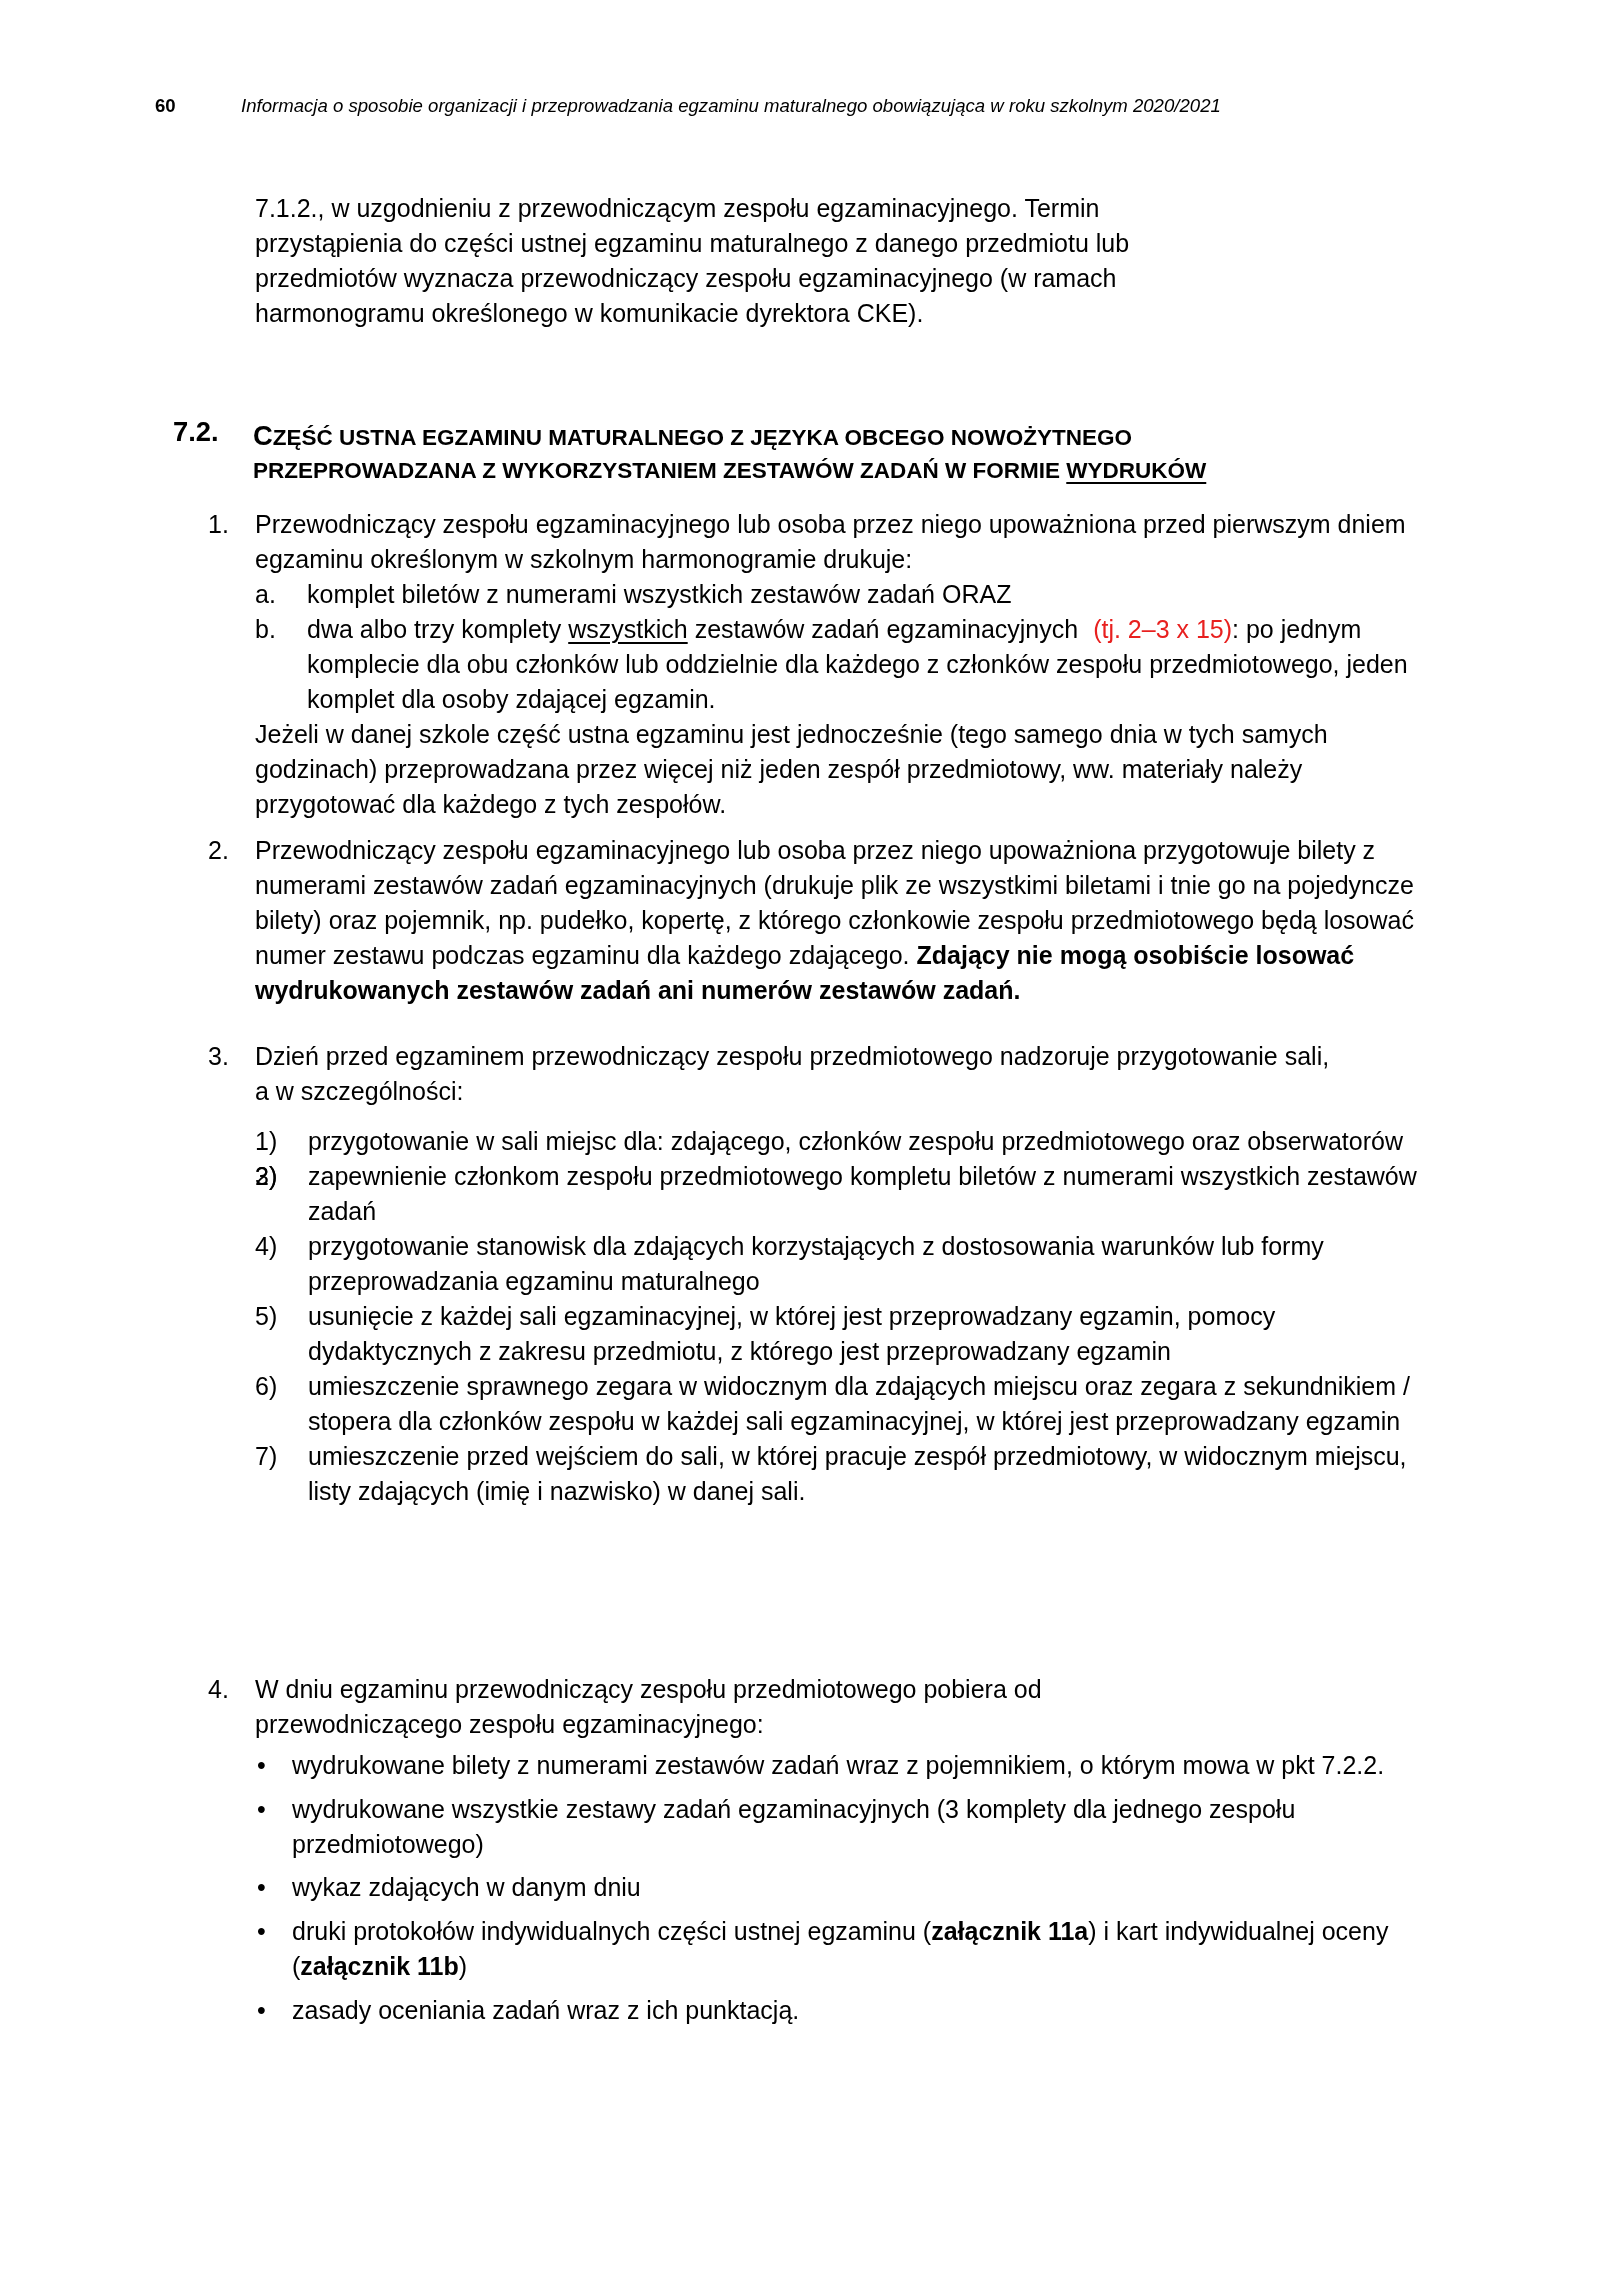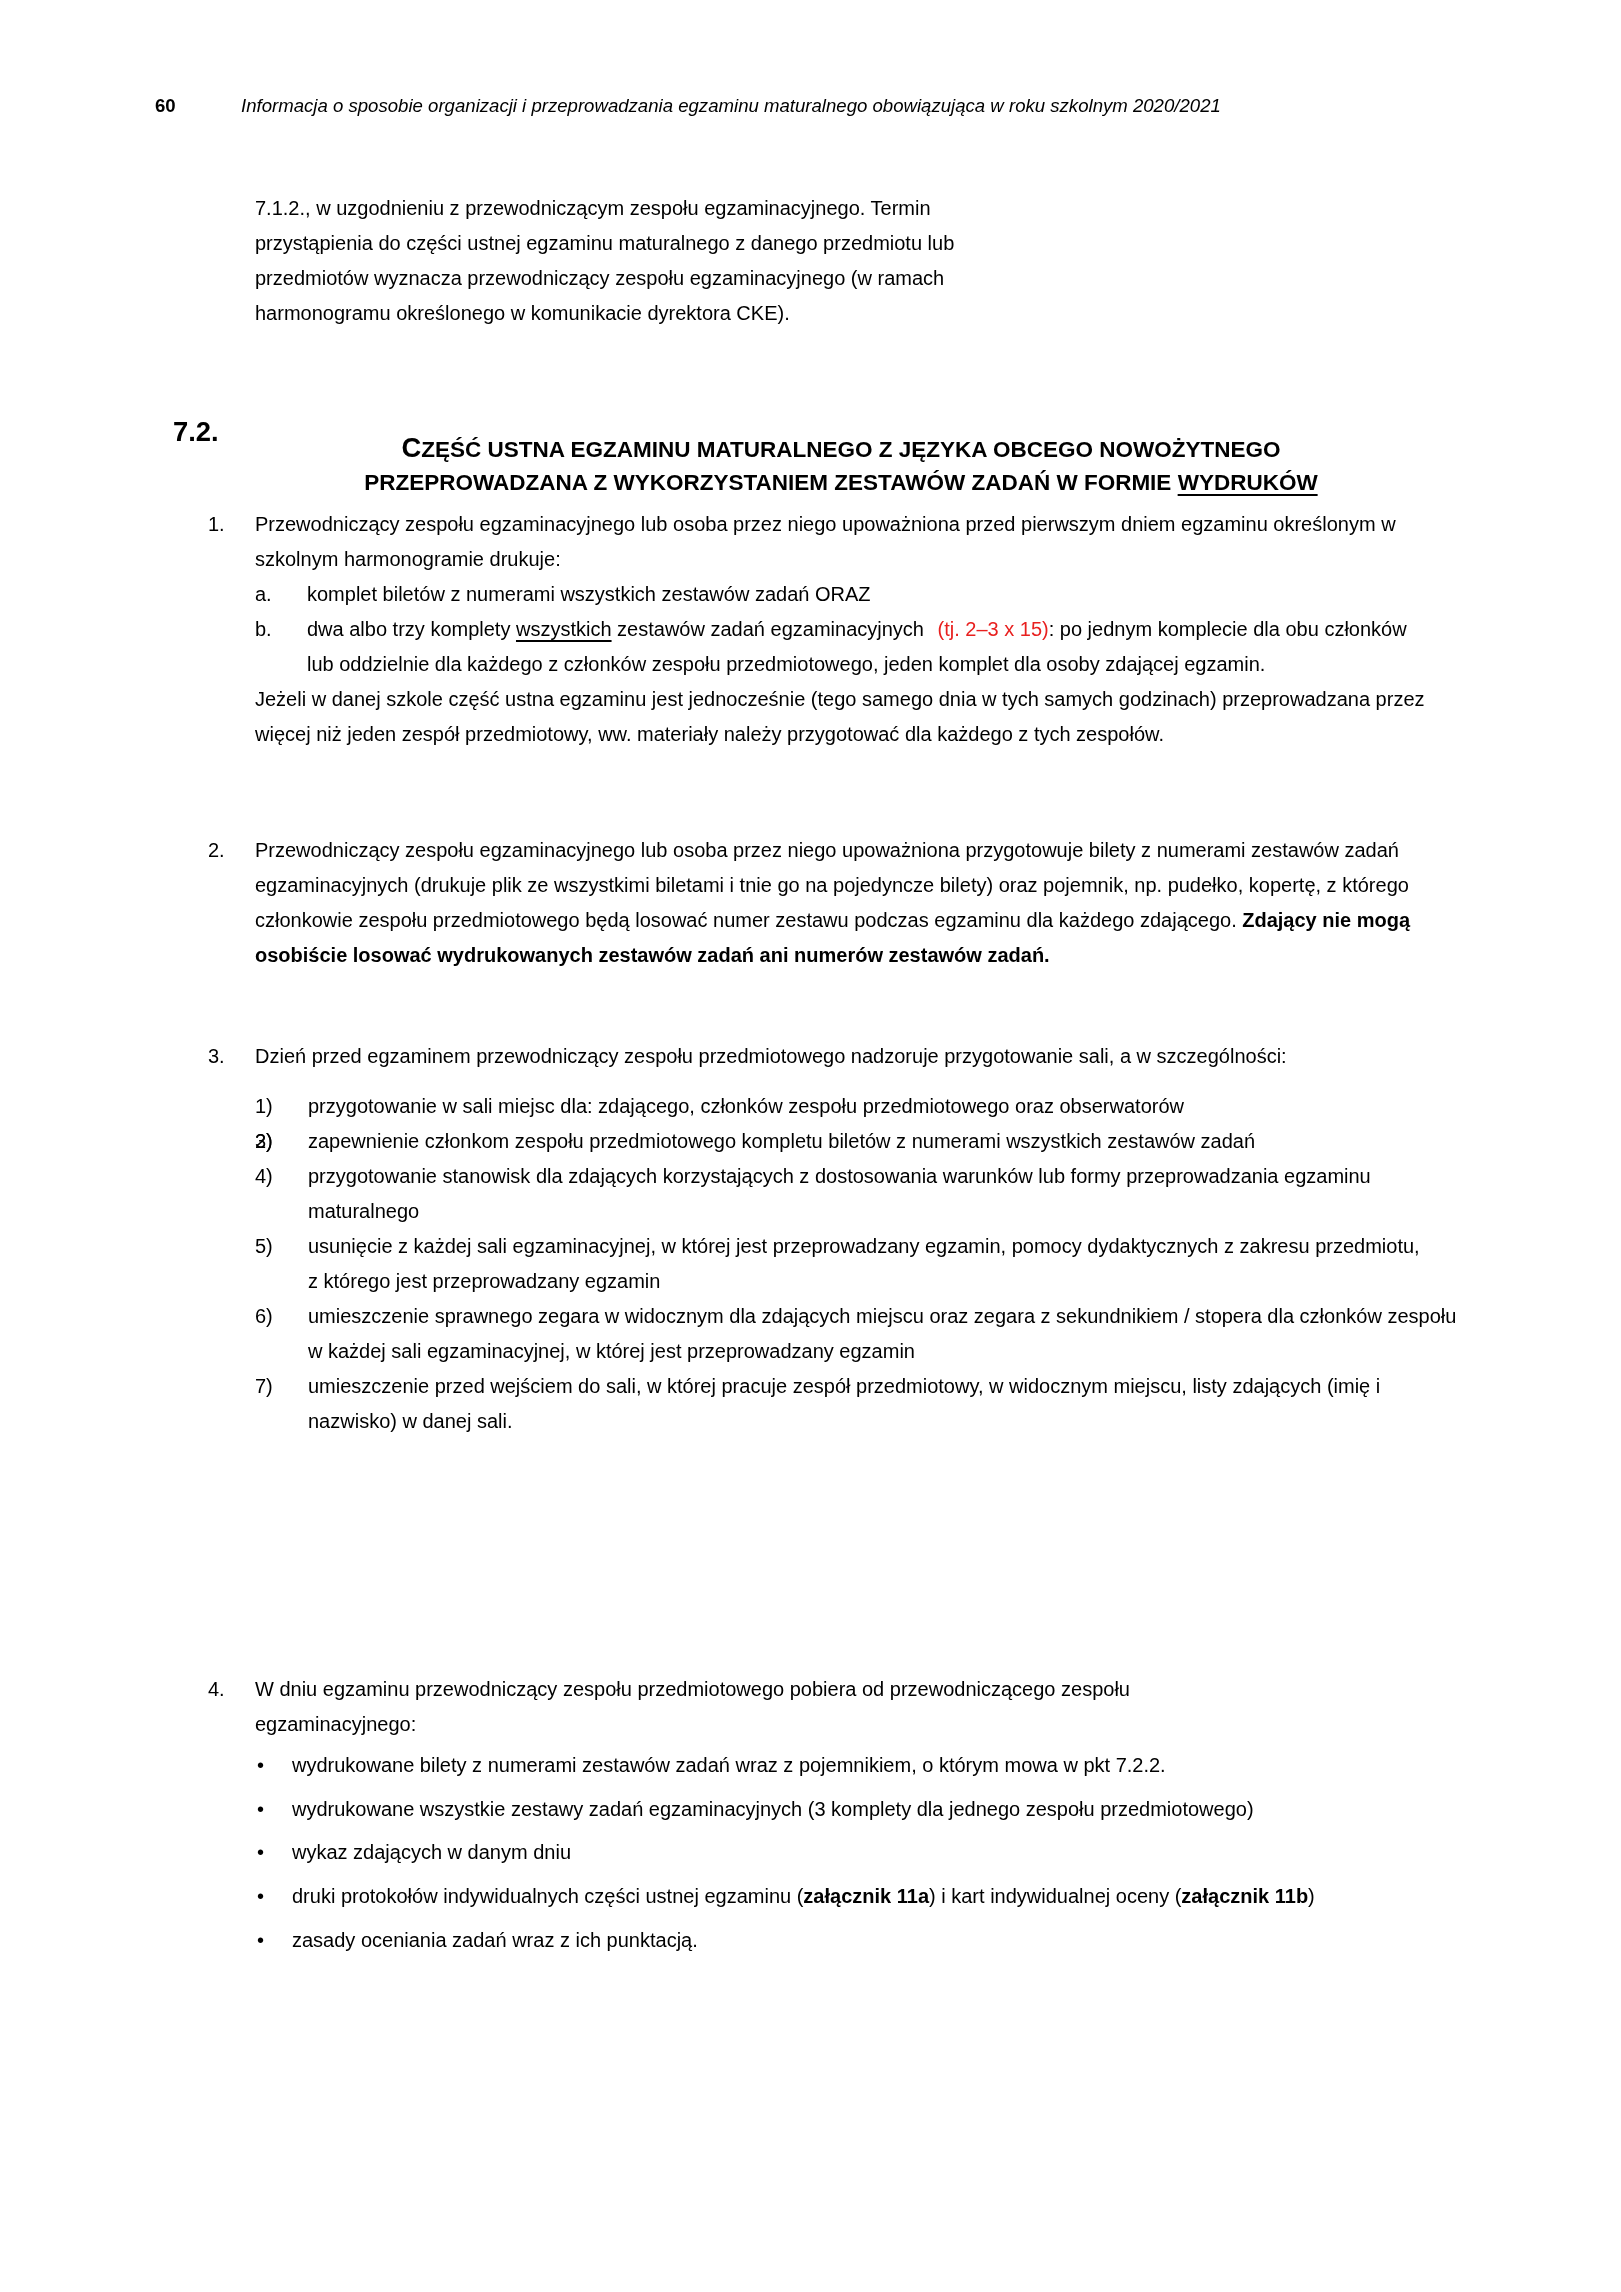--- a/index.html
+++ b/index.html
@@ -1,25 +1,25 @@
 <!DOCTYPE html>
 <html><head>
 <meta charset="utf-8">
 <style>
   html, body { margin: 0; padding: 0; background: #ffffff; }
   body { width: 1621px; height: 2293px; position: relative; overflow: hidden;
          font-family: "Liberation Sans", sans-serif; color: #000; }
   .header { position: absolute; top: 95px; left: 155px; width: 1313px; font-size: 18.6px; }
   .header .pgnum { position: absolute; left: 0; top: 0; font-weight: bold; }
   .header .title { position: absolute; left: 86px; top: 0; font-style: italic; }
-  .txt { font-size: 20px; line-height: 35px; }
+  .txt { font-size: 25px; line-height: 35px; }
   .intro { position: absolute; left: 255px; top: 191px; width: 1157px; }
   .sec-head { position: absolute; left: 173px; top: 415px; width: 1274px; font-weight: bold; font-size: 23.5px; line-height: 33px; }
   .sec-head .num { position: absolute; left: 0; top: 0; font-size: 27.4px; }
-  .sec-head .ttl { position: absolute; left: 80px; top: 16px; width: 1176px; font-size: 22.5px; text-align: center; }
+  .sec-head .ttl { position: absolute; left: 80px; top: 4px; width: 1176px; font-size: 22.5px; }
   .sec-head .ttl .big { font-size: 27.4px; }
   .u { text-decoration: underline; text-underline-offset: 3.9px; }
   .red { color: #e8201f; margin-left: 8px; }
   .item { position: absolute; left: 208px; width: 1264px; }
   .item .num { position: absolute; left: 0; top: 0; }
   .item .body { position: absolute; left: 47px; top: 0; width: 1215px; }
   .sub { position: relative; padding-left: 52px; }
   .sub .lbl { position: absolute; left: 0; top: 0; }
   .nsub { position: relative; padding-left: 53px; }
   .nsub .lbl { position: absolute; left: 0; top: 0; }

